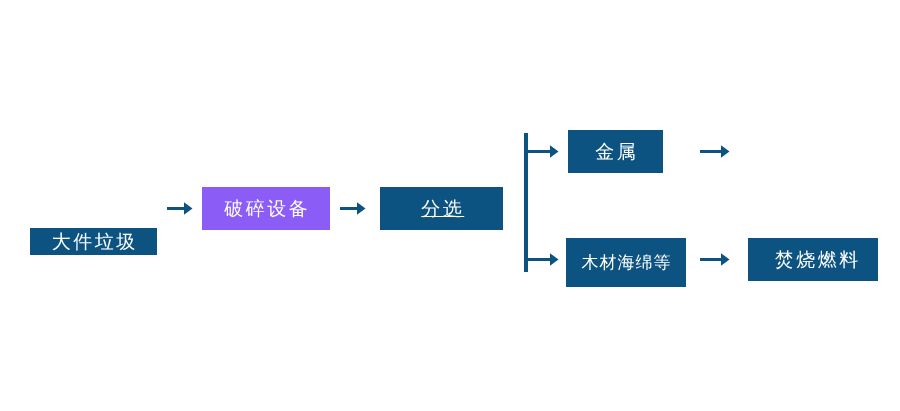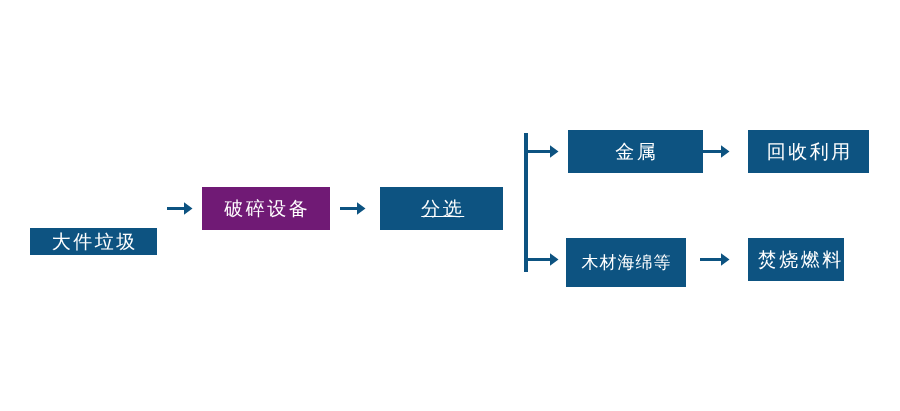--- a/index.html
+++ b/index.html
@@ -31,21 +31,21 @@
     color: #ffffff;
     font-size: 19px;
     line-height: 1;
     letter-spacing: 2.5px;
     text-indent: 2.5px;     
     white-space: nowrap;
     font-weight: 400;
     -webkit-font-smoothing: antialiased;
   }
   .node.blue { background: #0D5381; }
-  .node.red  { background: #701a75; text-align: center; }
+  .node.red  { background: #8b5cf6; text-align: center; }
 
   
   .arrow {
     position: absolute;
     display: block;
   }
   .arrow svg { display: block; }
 
   
   .bracket-line {
@@ -77,39 +77,38 @@
   <div class="node blue" style="left:380px; top:187px; width:123px; height:43px;text-decoration:underline;">分选</div>
 
   <div class="bracket-line" style="left:524px; top:133px; width:4px; height:139px;"></div>
 
   <span class="arrow" style="left:527px; top:143px; width:32px; height:17px;">
     <svg width="32" height="17" viewBox="0 0 32 17" xmlns="http://www.w3.org/2000/svg">
       <path d="M0 7 H23 V2.2 L31.5 8.5 L23 14.8 V10 H0 Z" fill="#0D5381"></path>
     </svg>
   </span>
 
-  <div class="node blue" style="left:568px; top:130px; width:135px; height:43px;">金属</div>
+  <div class="node blue" style="left:568px; top:130px; width:95px; height:43px;">金属</div>
 
   <span class="arrow" style="left:700px; top:143px; width:30px; height:17px;">
     <svg width="30" height="17" viewBox="0 0 30 17" xmlns="http://www.w3.org/2000/svg">
       <path d="M0 7 H21 V2.2 L29.5 8.5 L21 14.8 V10 H0 Z" fill="#0D5381"></path>
     </svg>
   </span>
 
-  <div class="node blue" style="left:748px; top:130px; width:121px; height:43px;">回收利用</div>
 
   <span class="arrow" style="left:527px; top:251px; width:32px; height:17px;">
     <svg width="32" height="17" viewBox="0 0 32 17" xmlns="http://www.w3.org/2000/svg">
       <path d="M0 7 H23 V2.2 L31.5 8.5 L23 14.8 V10 H0 Z" fill="#0D5381"></path>
     </svg>
   </span>
 
   <div class="node blue" style="left:566px; top:238px; width:120px; height:49px; font-size:17px; letter-spacing:1px; text-indent:1px;">木材海绵等</div>
 
   <span class="arrow" style="left:700px; top:251px; width:30px; height:17px;">
     <svg width="30" height="17" viewBox="0 0 30 17" xmlns="http://www.w3.org/2000/svg">
       <path d="M0 7 H21 V2.2 L29.5 8.5 L21 14.8 V10 H0 Z" fill="#0D5381"></path>
     </svg>
   </span>
 
-  <div class="node blue" style="left:748px; top:238px; width:96px; height:43px;padding-left:7px;">焚烧燃料</div>
+  <div class="node blue" style="left:748px; top:238px; width:130px; height:43px;padding-left:7px;">焚烧燃料</div>
 
 </div>
 
 </body></html>

